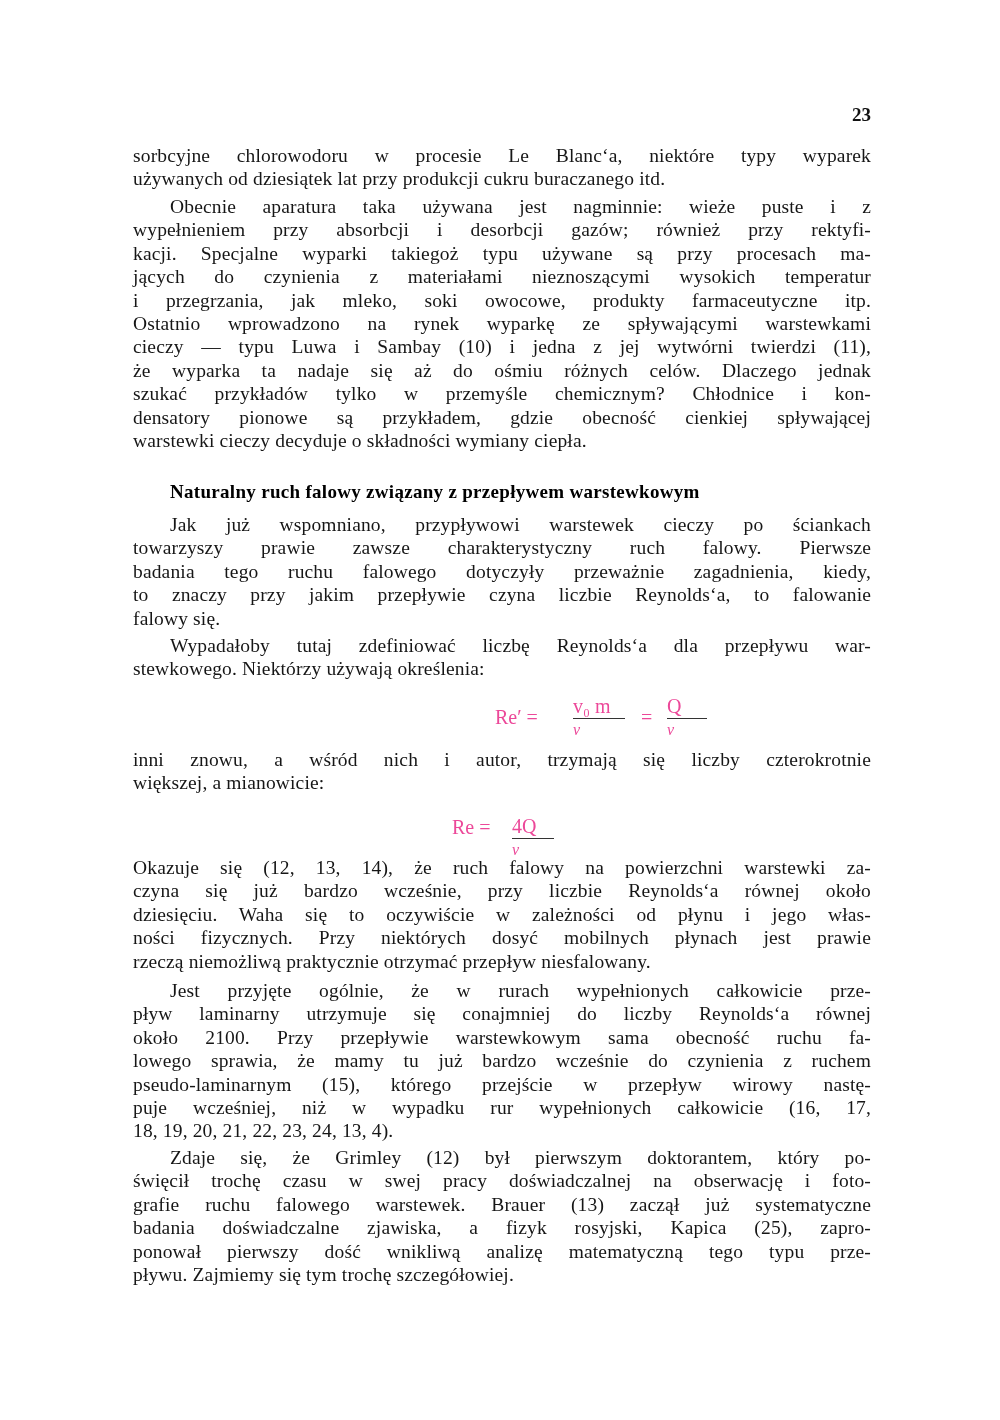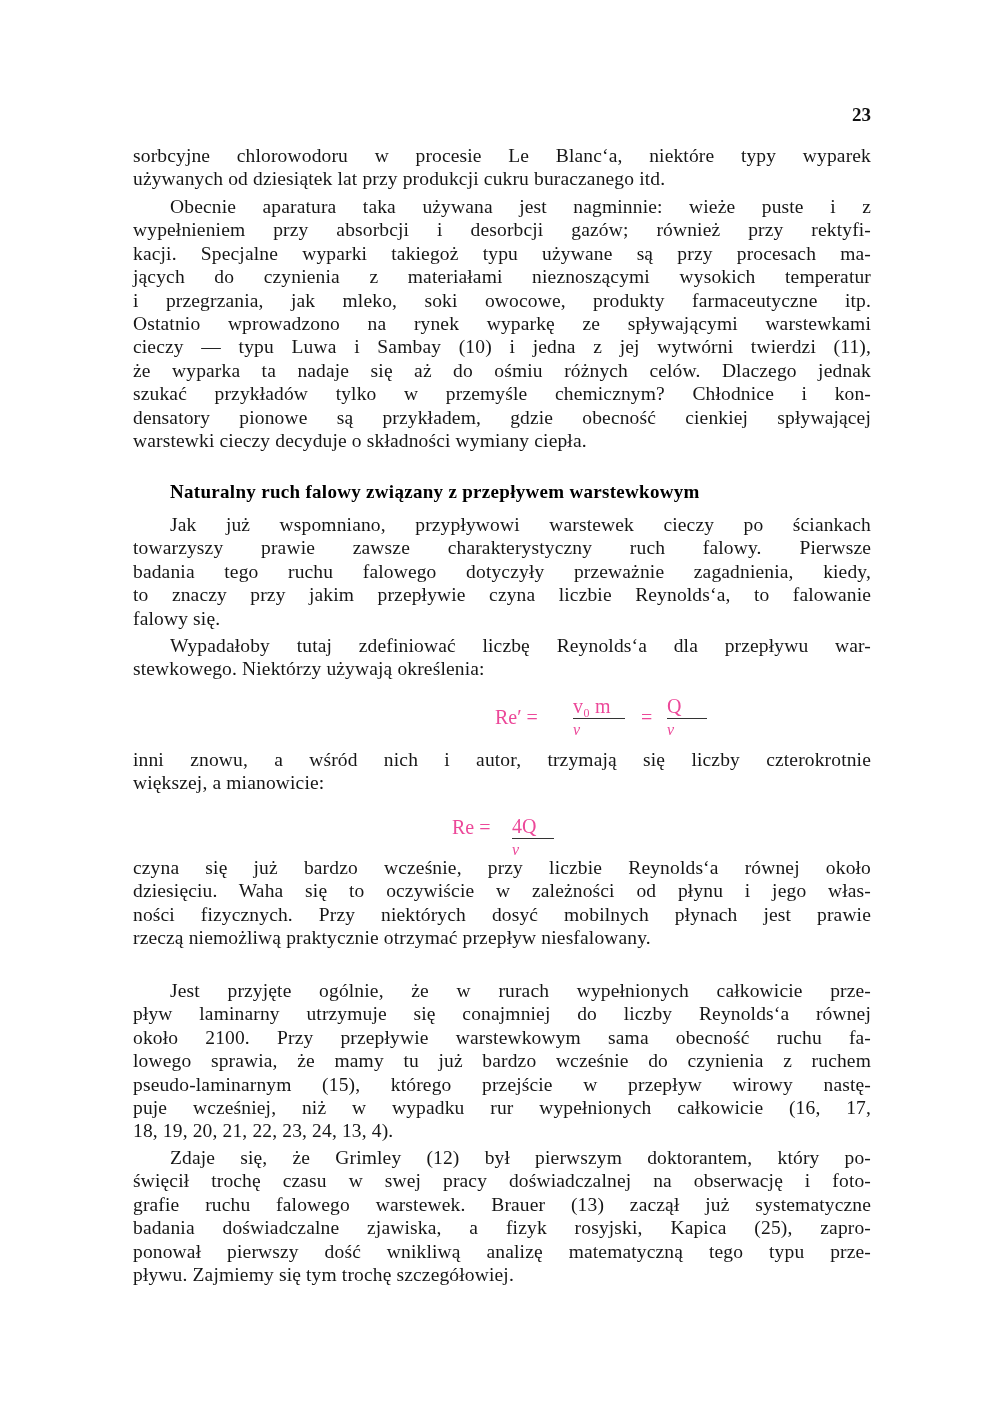--- a/index.html
+++ b/index.html
@@ -81,20 +81,21 @@
   <div class="formula" style="left:452px; top:800px; width:140px; height:55px;">
     <span style="position:absolute; left:0; top:16px;">Re =</span>
     <span class="frac" style="left:60px; top:0; width:42px;margin-top:16px;">
       <span class="num">4Q</span>
       <span class="bar"></span>
       <span class="den">ν</span>
     </span>
   </div>
 
   <div class="block" style="top:856px;">
+    <div class="line">Okazuje się (12, 13, 14), że ruch falowy na powierzchni warstewki za-</div>
     <div class="line">czyna się już bardzo wcześnie, przy liczbie Reynolds‘a równej około</div>
     <div class="line">dziesięciu. Waha się to oczywiście w zależności od płynu i jego włas-</div>
     <div class="line">ności fizycznych. Przy niektórych dosyć mobilnych płynach jest prawie</div>
     <div class="line last">rzeczą niemożliwą praktycznie otrzymać przepływ niesfalowany.</div>
   </div>
 
   <div class="block" style="top:979px;">
     <div class="line ind">Jest przyjęte ogólnie, że w rurach wypełnionych całkowicie prze-</div>
     <div class="line">pływ laminarny utrzymuje się conajmniej do liczby Reynolds‘a równej</div>
     <div class="line">około 2100. Przy przepływie warstewkowym sama obecność ruchu fa-</div>

